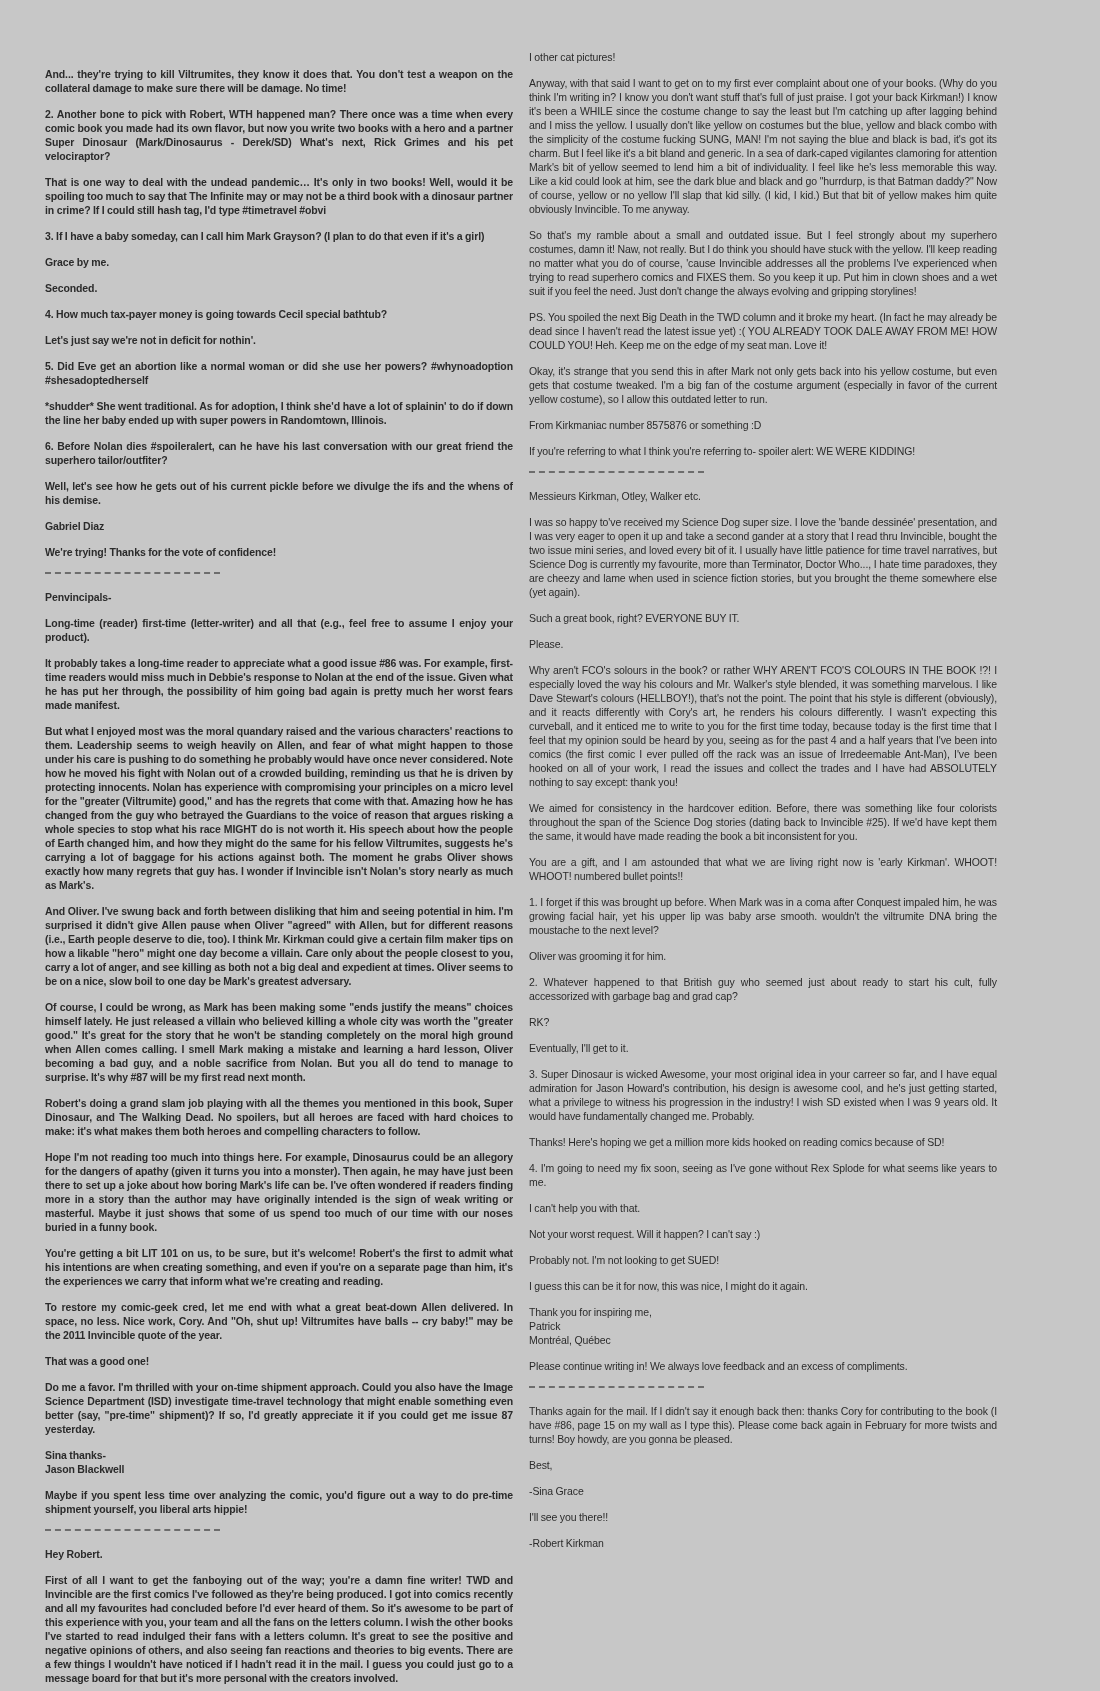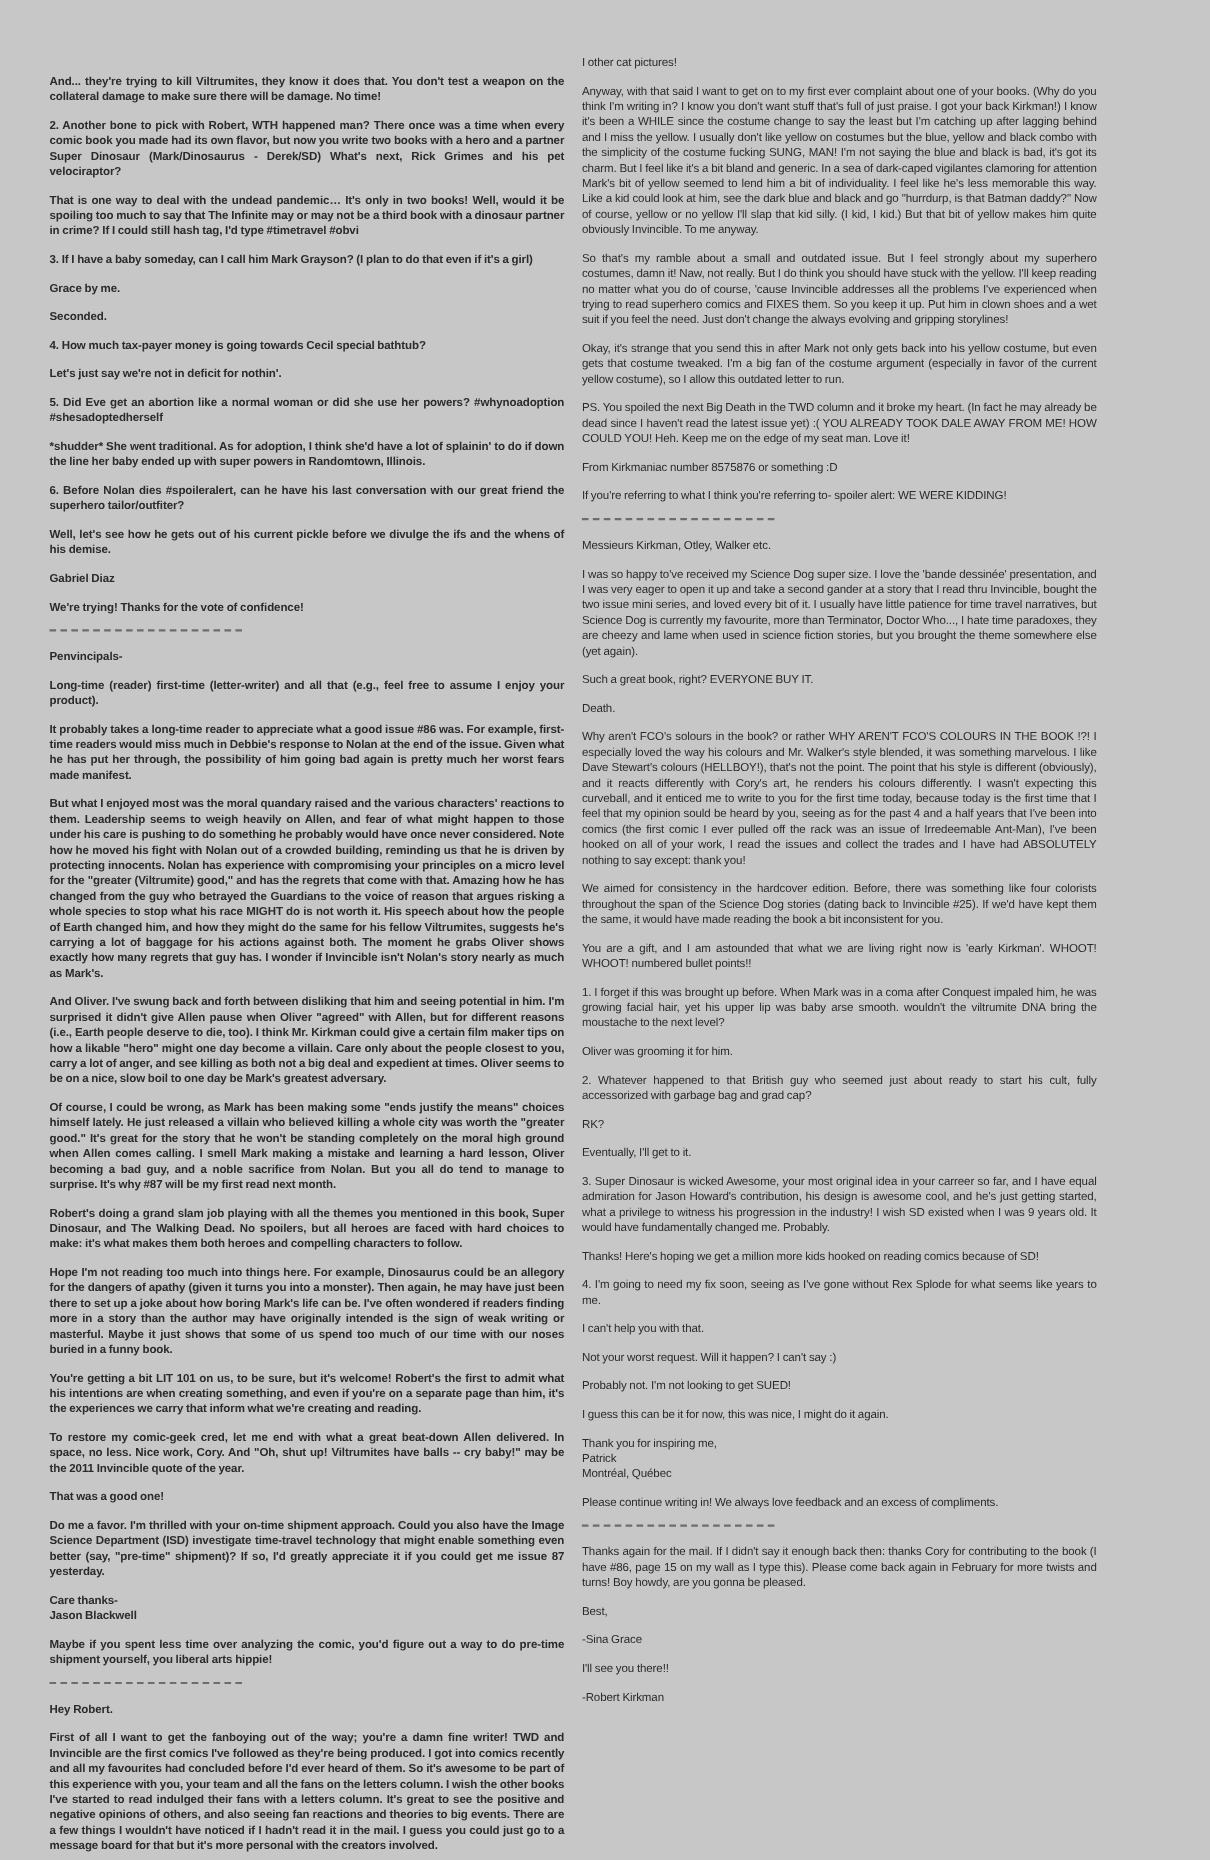--- a/index.html
+++ b/index.html
@@ -68,41 +68,41 @@
       <div class="para">It probably takes a long-time reader to appreciate what a good issue #86 was.  For example, first-time readers would miss much in Debbie's response to Nolan at the end of the issue.  Given what he has put her through, the possibility of him going bad again is pretty much her worst fears made manifest.</div>
       <div class="para">But what I enjoyed most was the moral quandary raised and the various characters' reactions to them.  Leadership seems to weigh heavily on Allen, and fear of what might happen to those under his care is pushing to do something he probably would have once never considered.  Note how he moved his fight with Nolan out of a crowded building, reminding us that he is driven by protecting innocents.  Nolan has experience with compromising your principles on a micro level for the "greater (Viltrumite) good," and has the regrets that come with that.  Amazing how he has changed from the guy who betrayed the Guardians to the voice of reason that argues risking a whole species to stop what his race MIGHT do is not worth it.  His speech about how the people of Earth changed him, and how they might do the same for his fellow Viltrumites, suggests he's carrying a lot of baggage for his actions against both.  The moment he grabs Oliver shows exactly how many regrets that guy has.  I wonder if Invincible isn't Nolan's story nearly as much as Mark's.</div>
       <div class="para">And Oliver.  I've swung back and forth between disliking that him and seeing potential in him.  I'm surprised it didn't give Allen pause when Oliver "agreed" with Allen, but for different reasons (i.e., Earth people deserve to die, too).  I think Mr. Kirkman could give a certain film maker tips on how a likable "hero" might one day become a villain.  Care only about the people closest to you, carry a lot of anger, and see killing as both not a big deal and expedient at times.  Oliver seems to be on a nice, slow boil to one day be Mark's greatest adversary.</div>
       <div class="para">Of course, I could be wrong, as Mark has been making some "ends justify the means" choices himself lately.  He just released a villain who believed killing a whole city was worth the "greater good." It's great for the story that he won't be standing completely on the moral high ground when Allen comes calling.  I smell Mark making a mistake and learning a hard lesson, Oliver becoming a bad guy, and a noble sacrifice from Nolan.  But you all do tend to manage to surprise.  It's why #87 will be my first read next month.</div>
       <div class="para">Robert's doing a grand slam job playing with all the themes you mentioned in this book, Super Dinosaur, and The Walking Dead.  No spoilers, but all heroes are faced with hard choices to make: it's what makes them both heroes and compelling characters to follow.</div>
       <div class="para">Hope I'm not reading too much into things here.  For example, Dinosaurus could be an allegory for the dangers of apathy (given it turns you into a monster).  Then again, he may have just been there to set up a joke about how boring Mark's life can be.  I've often wondered if readers finding more in a story than the author may have originally intended is the sign of weak writing or masterful.  Maybe it just shows that some of us spend too much of our time with our noses buried in a funny book.</div>
       <div class="para">You're getting a bit LIT 101 on us, to be sure, but it's welcome!  Robert's the first to admit what his intentions are when creating something, and even if you're on a separate page than him, it's the experiences we carry that inform what we're creating and reading.</div>
       <div class="para">To restore my comic-geek cred, let me end with what a great beat-down Allen delivered.  In space, no less.  Nice work, Cory.  And "Oh, shut up!  Viltrumites have balls -- cry baby!" may be the 2011 Invincible quote of the year.</div>
       <div class="para">That was a good one!</div>
       <div class="para">Do me a favor.  I'm thrilled with your on-time shipment approach.  Could you also have the Image Science Department (ISD) investigate time-travel technology that might enable something even better (say, "pre-time" shipment)?  If so, I'd greatly appreciate it if you could get me issue 87 yesterday.</div>
-      <div class="para">Care thanks-
+      <div class="para">Sina thanks-
 Jason Blackwell</div>
       <div class="para">Maybe if you spent less time over analyzing the comic, you'd figure out a way to do pre-time shipment yourself, you liberal arts hippie!</div>
       <div class="divider"></div>
       <div class="para">Hey Robert.</div>
       <div class="para">First of all I want to get the fanboying out of the way; you're a damn fine writer! TWD and Invincible are the first comics I've followed as they're being produced.  I got into comics recently and all my favourites had concluded before I'd ever heard of them.  So it's awesome to be part of this experience with you, your team and all the fans on the letters column.  I wish the other books I've started to read indulged their fans with a letters column.  It's great to see the positive and negative opinions of others, and also seeing fan reactions and theories to big events.  There are a few things I wouldn't have noticed if I hadn't read it in the mail.  I guess you could just go to a message board for that but it's more personal with the creators involved.</div>
       <div class="para">Agreed!  Plus, good conversations get derailed FAST on message boards by pictures of people's cats.</div>
     </div>
   <div class="col col-right" id="col-right">
       <div class="para">I other cat pictures!</div>
       <div class="para">Anyway, with that said I want to get on to my first ever complaint about one of your books. (Why do you think I'm writing in? I know you don't want stuff that's full of just praise. I got your back Kirkman!) I know it's been a WHILE since the costume change to say the least but I'm catching up after lagging behind and I miss the yellow. I usually don't like yellow on costumes but the blue, yellow and black combo with the simplicity of the costume fucking SUNG, MAN!  I'm not saying the blue and black is bad, it's got its charm. But I feel like it's a bit bland and generic. In a sea of dark-caped vigilantes clamoring for attention Mark's bit of yellow seemed to lend him a bit of individuality. I feel like he's less memorable this way. Like a kid could look at him, see the dark blue and black and go "hurrdurp, is that Batman daddy?" Now of course, yellow or no yellow I'll slap that kid silly. (I kid, I kid.) But that bit of yellow makes him quite obviously Invincible. To me anyway.</div>
       <div class="para">So that's my ramble about a small and outdated issue. But I feel strongly about my superhero costumes, damn it! Naw, not really. But I do think you should have stuck with the yellow. I'll keep reading no matter what you do of course, 'cause Invincible addresses all the problems I've experienced when trying to read superhero comics and FIXES them. So you keep it up. Put him in clown shoes and a wet suit if you feel the need. Just don't change the always evolving and gripping storylines!</div>
+      <div class="para">PS. You spoiled the next Big Death in the TWD column and it broke my heart. (In fact he may already be dead since I haven't read the latest issue yet) :( YOU ALREADY TOOK DALE AWAY FROM ME! HOW COULD YOU! Heh. Keep me on the edge of my seat man. Love it!</div>
       <div class="para">Okay, it's strange that you send this in after Mark not only gets back into his yellow costume, but even gets that costume tweaked.  I'm a big fan of the costume argument (especially in favor of the current yellow costume), so I allow this outdated letter to run.</div>
-      <div class="para">PS. You spoiled the next Big Death in the TWD column and it broke my heart. (In fact he may already be dead since I haven't read the latest issue yet) :( YOU ALREADY TOOK DALE AWAY FROM ME! HOW COULD YOU! Heh. Keep me on the edge of my seat man. Love it!</div>
       <div class="para">From Kirkmaniac number 8575876 or something :D</div>
       <div class="para">If you're referring to what I think you're referring to- spoiler alert: WE WERE KIDDING!</div>
       <div class="divider"></div>
       <div class="para">Messieurs Kirkman, Otley, Walker etc.</div>
       <div class="para">I was so happy to've received my Science Dog super size. I love the 'bande dessinée' presentation, and I was very eager to open it up and take a second gander at a story that I read thru Invincible, bought the two issue mini series, and loved every bit of it. I usually have little patience for time travel narratives, but Science Dog is currently my favourite, more than Terminator, Doctor Who..., I hate time paradoxes, they are cheezy and lame when used in science fiction stories, but you brought the theme somewhere else (yet again).</div>
       <div class="para">Such a great book, right?  EVERYONE BUY IT.</div>
-      <div class="para">Death.</div>
+      <div class="para">Please.</div>
       <div class="para">Why aren't FCO's solours in the book? or rather WHY AREN'T FCO'S COLOURS IN THE BOOK !?! I especially loved the way his colours and Mr. Walker's style blended, it was something marvelous. I like Dave Stewart's colours (HELLBOY!), that's not the point. The point that his style is different (obviously), and it reacts differently with Cory's art, he renders his colours differently. I wasn't expecting this curveball, and it enticed me to write to you for the first time today, because today is the first time that I feel that my opinion sould be heard by you, seeing as for the past 4 and a half years that I've been into comics (the first comic I ever pulled off the rack was an issue of Irredeemable Ant-Man), I've been hooked on all of your work, I read the issues and collect the trades and I have had ABSOLUTELY nothing to say except: thank you!</div>
       <div class="para">We aimed for consistency in the hardcover edition.  Before, there was something like four colorists throughout the span of the Science Dog stories (dating back to Invincible #25).  If we'd have kept them the same, it would have made reading the book a bit inconsistent for you.</div>
       <div class="para">You are a gift, and I am astounded that what we are living right now is 'early Kirkman'. WHOOT! WHOOT! numbered bullet points!!</div>
       <div class="para">1. I forget if this was brought up before. When Mark was in a coma after Conquest impaled him, he was growing facial hair, yet his upper lip was baby arse smooth. wouldn't the viltrumite DNA bring the moustache to the next level?</div>
       <div class="para">Oliver was grooming it for him.</div>
       <div class="para">2. Whatever happened to that British guy who seemed just about ready to start his cult, fully accessorized with garbage bag and grad cap?</div>
       <div class="para">RK?</div>
       <div class="para">Eventually, I'll get to it.</div>
       <div class="para">3. Super Dinosaur is wicked Awesome, your most original idea in your carreer so far, and I have equal admiration for Jason Howard's contribution, his design is awesome cool, and he's just getting started, what a privilege to witness his progression in the industry! I wish SD existed when I was 9 years old. It would have fundamentally changed me. Probably.</div>
       <div class="para">Thanks!   Here's hoping we get a million more kids hooked on reading comics because of SD!</div>

